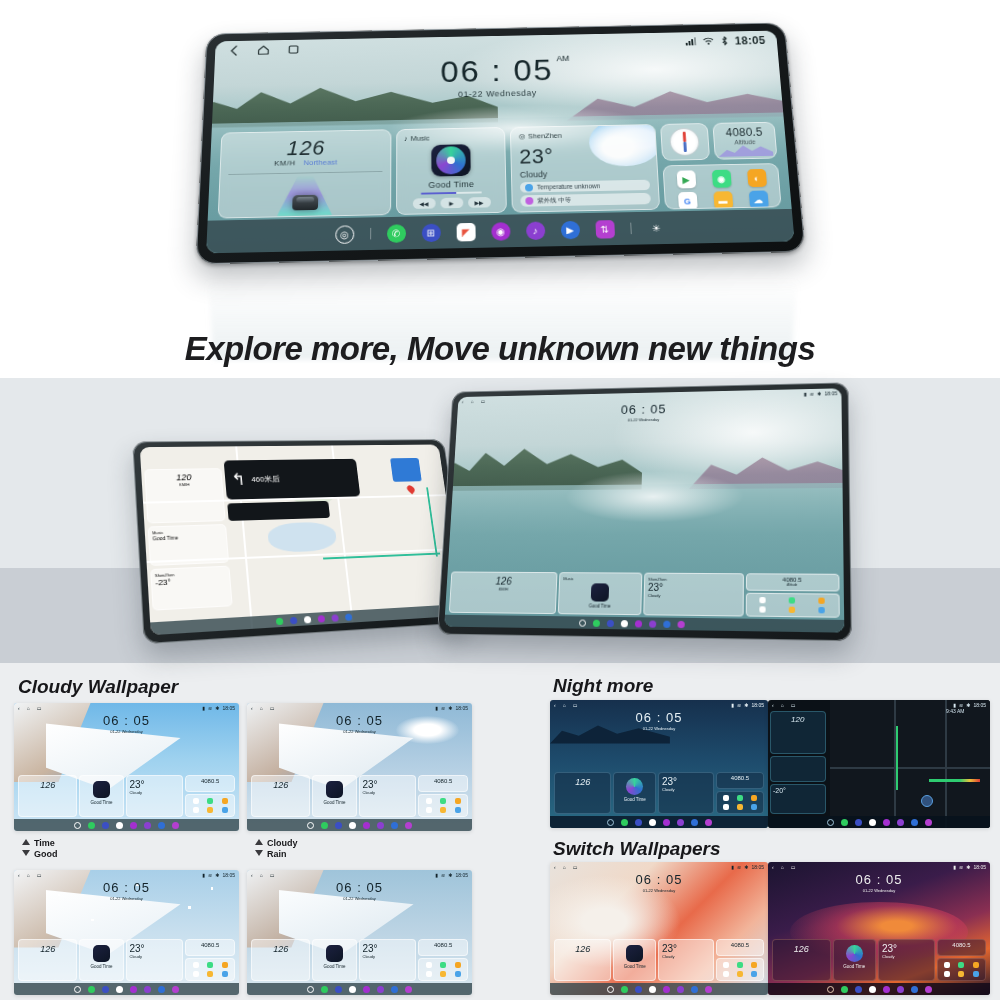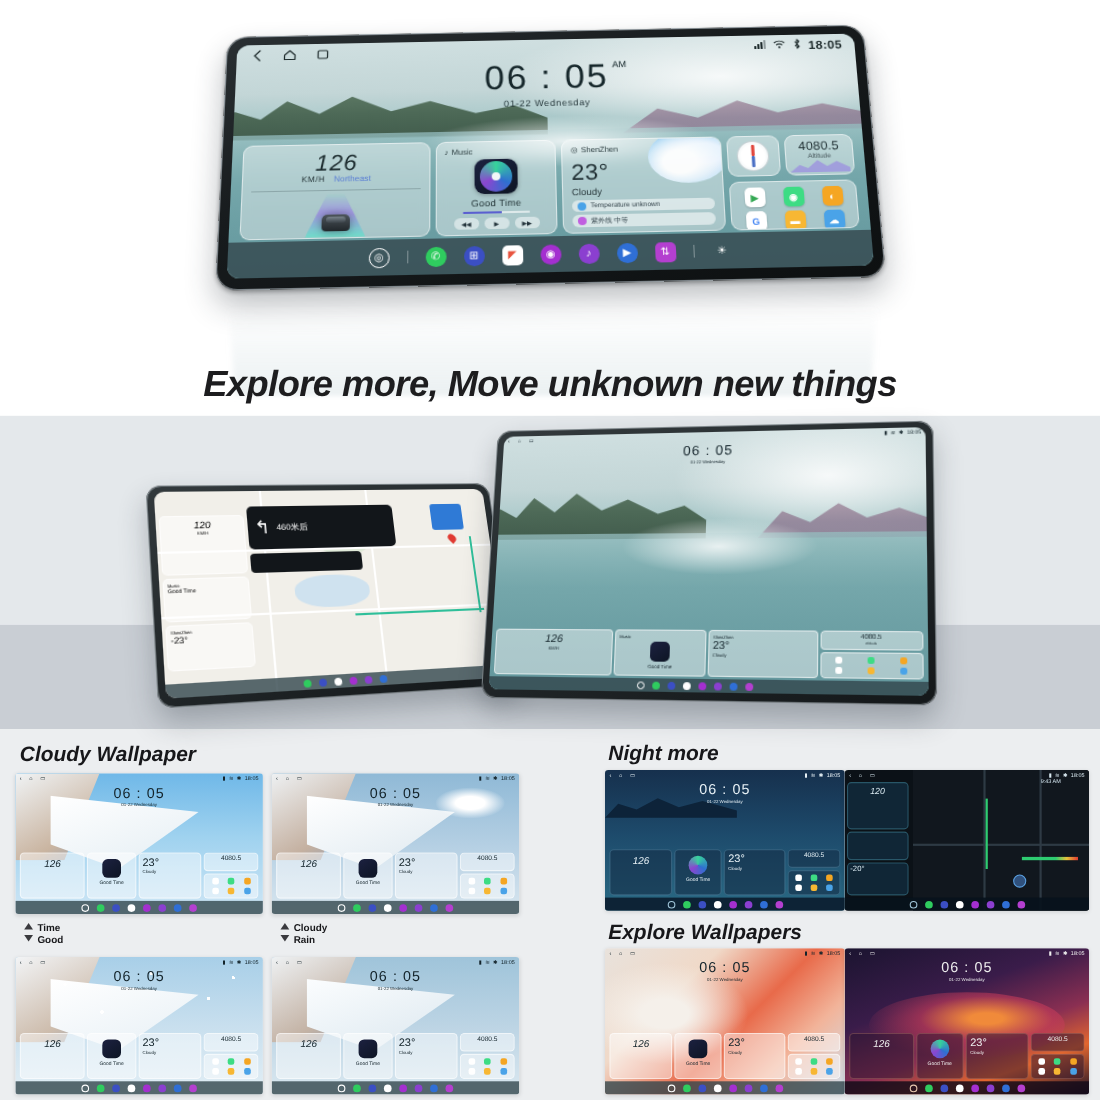--- a/index.html
+++ b/index.html
@@ -586,21 +586,21 @@
           <span class="mh-d" style="background:#b43fd0"></span>
           <span class="mh-d"></span>
         </div>
       </div>
     </div>
   </div>
 </div>
 
 <div class="sec-title t-weather">Cloudy Wallpaper</div>
 <div class="sec-title t-night">Night more</div>
-<div class="sec-title t-switch">Explore Wallpapers</div>
+<div class="sec-title t-switch">Switch Wallpapers</div>
 
 <div class="thumb" style="left:14px;top:703px;width:225px;height:128px">
   <div class="th-screen" style="background:linear-gradient(180deg,#6fb8e8 0%,#9fd2ef 45%,#cfe6f5 100%)">
     <div style="position:absolute;left:0;top:0;width:34%;height:62%;background:linear-gradient(150deg,#f0f3f5,#c9b4a0 70%,#8e9fb4);clip-path:polygon(0 0,100% 0,58% 100%,0 100%)"></div>
     <div style="position:absolute;left:14%;top:16%;width:60%;height:52%;background:linear-gradient(160deg,#ffffff,#e3edf3);clip-path:polygon(0 0,100% 22%,46% 100%,0 66%)"></div>
     <div class="mh">
       <div class="mh-sb">
           <span>‹</span>
           <span style="margin-left:7px">⌂</span>
           <span style="margin-left:7px">▭</span>

